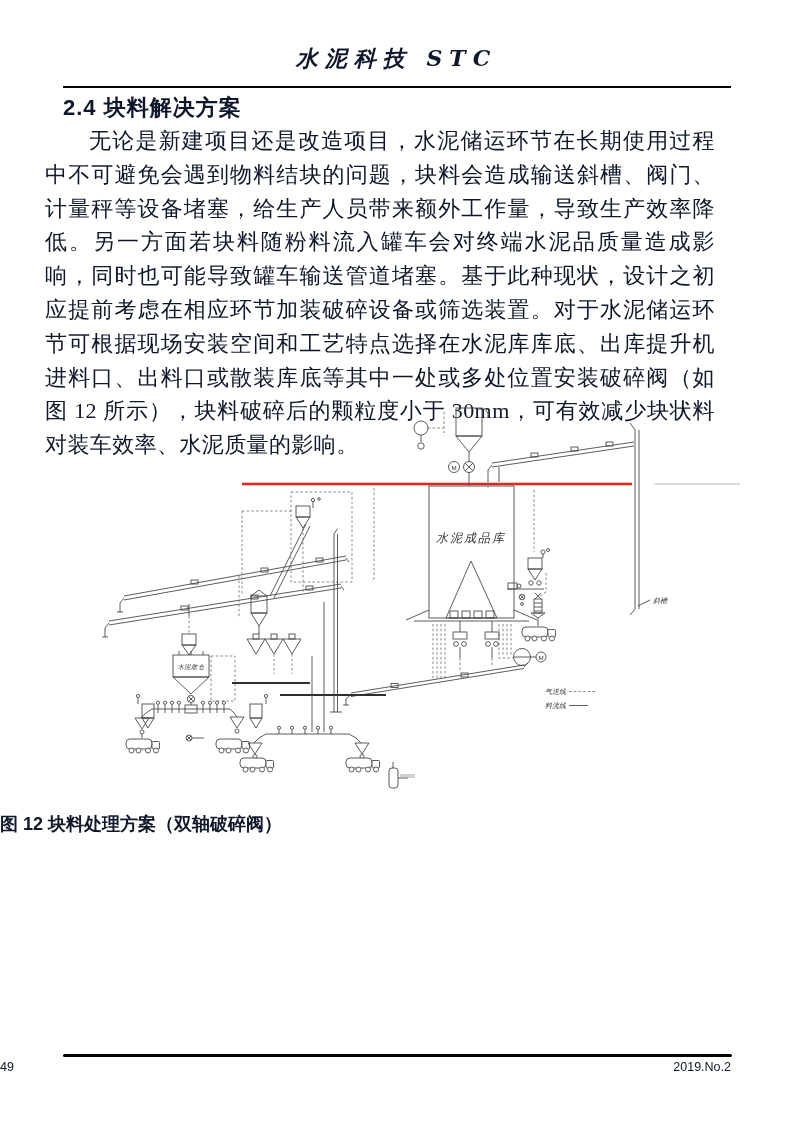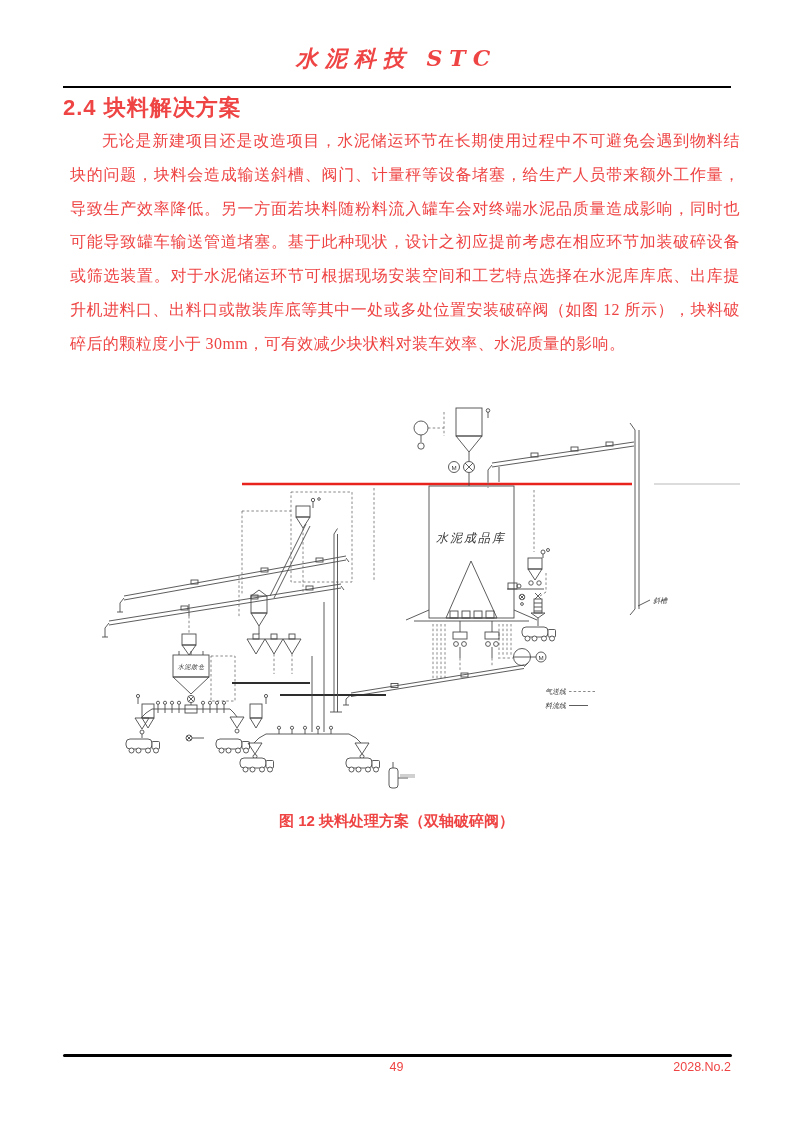--- a/index.html
+++ b/index.html
@@ -1,34 +1,34 @@
 <!DOCTYPE html>
 <html><head>
 <meta charset="utf-8">
 <style>
   html,body{margin:0;padding:0;background:#ffffff;}
   .page{position:relative;width:793px;height:1122px;background:#ffffff;margin:0 auto;
-        font-family:"Liberation Serif",serif;color:#ef4444;overflow:hidden;}
+        font-family:"Liberation Serif",serif;color:#0f172a;overflow:hidden;}
   .header-title{position:absolute;top:44px;left:0;width:100%;text-align:center;
         font-size:22px;font-style:italic;font-weight:bold;letter-spacing:7px;
         font-family:"DejaVu Serif",serif;}
   .rule{position:absolute;top:86px;left:63px;width:668px;height:2.2px;background:#000;}
   .section-heading{position:absolute;top:93px;left:63px;
         font-family:"Liberation Sans",sans-serif;font-weight:bold;font-size:22px;
         letter-spacing:1px;}
-  .para{position:absolute;left:70px;width:670px;font-size:16px;line-height:33.8px;
+  .para{position:absolute;left:45px;width:670px;font-size:22px;line-height:33.8px;
         text-align:justify;text-indent:2em;letter-spacing:0.4px;}
   .para-1{top:124px;}
   .para-2{top:838px;}
   .figure-wrap{position:absolute;top:406px;left:94px;width:650px;height:400px;}
-  .figure-caption{position:absolute;top:812px;left:0;width:100%;text-align:center;
-        font-family:"Liberation Sans",sans-serif;font-weight:bold;font-size:15px;}
+  .figure-caption{position:absolute;top:812px;left:0;width:100%;
+        font-family:"Liberation Sans",sans-serif;font-weight:bold;font-size:18px;}
   .footer-rule{position:absolute;top:1054px;left:63px;width:669px;height:2.6px;
         background:#000;border-radius:2px;}
-  .footer-page{position:absolute;top:1060px;left:0;width:100%;text-align:center;
+  .footer-page{position:absolute;top:1060px;left:0;width:100%;
         font-size:12.5px;font-family:"Liberation Sans",sans-serif;}
   .footer-issue{position:absolute;top:1060px;right:62px;font-size:12.5px;
         font-family:"Liberation Sans",sans-serif;}
   
   svg .s{stroke:#4b4b4b;stroke-width:0.9;fill:none;}
   svg .sf{stroke:#4b4b4b;stroke-width:0.9;fill:#ffffff;}
   svg .d{stroke:#6a6a6a;stroke-width:0.8;fill:none;stroke-dasharray:2.5 2.2;}
   svg .thick{stroke:#2e2e2e;stroke-width:2.2;fill:none;}
   svg text{fill:#333;font-family:"Liberation Serif",serif;}
   svg .lbl-silo{font-size:12px;font-style:italic;letter-spacing:2px;text-anchor:middle;}
@@ -353,15 +353,15 @@
         <line x1="475" y1="299.5" x2="494" y2="299.5" class="s"></line>
       </g>
     </svg>
   </div>
 
   <div class="figure-caption">图 12  块料处理方案（双轴破碎阀）</div>
 
 
   <div class="footer-rule"></div>
   <div class="footer-page">49</div>
-  <div class="footer-issue">2028.No.2</div>
+  <div class="footer-issue">2019.No.2</div>
 
 </div>
 
 </body></html>

